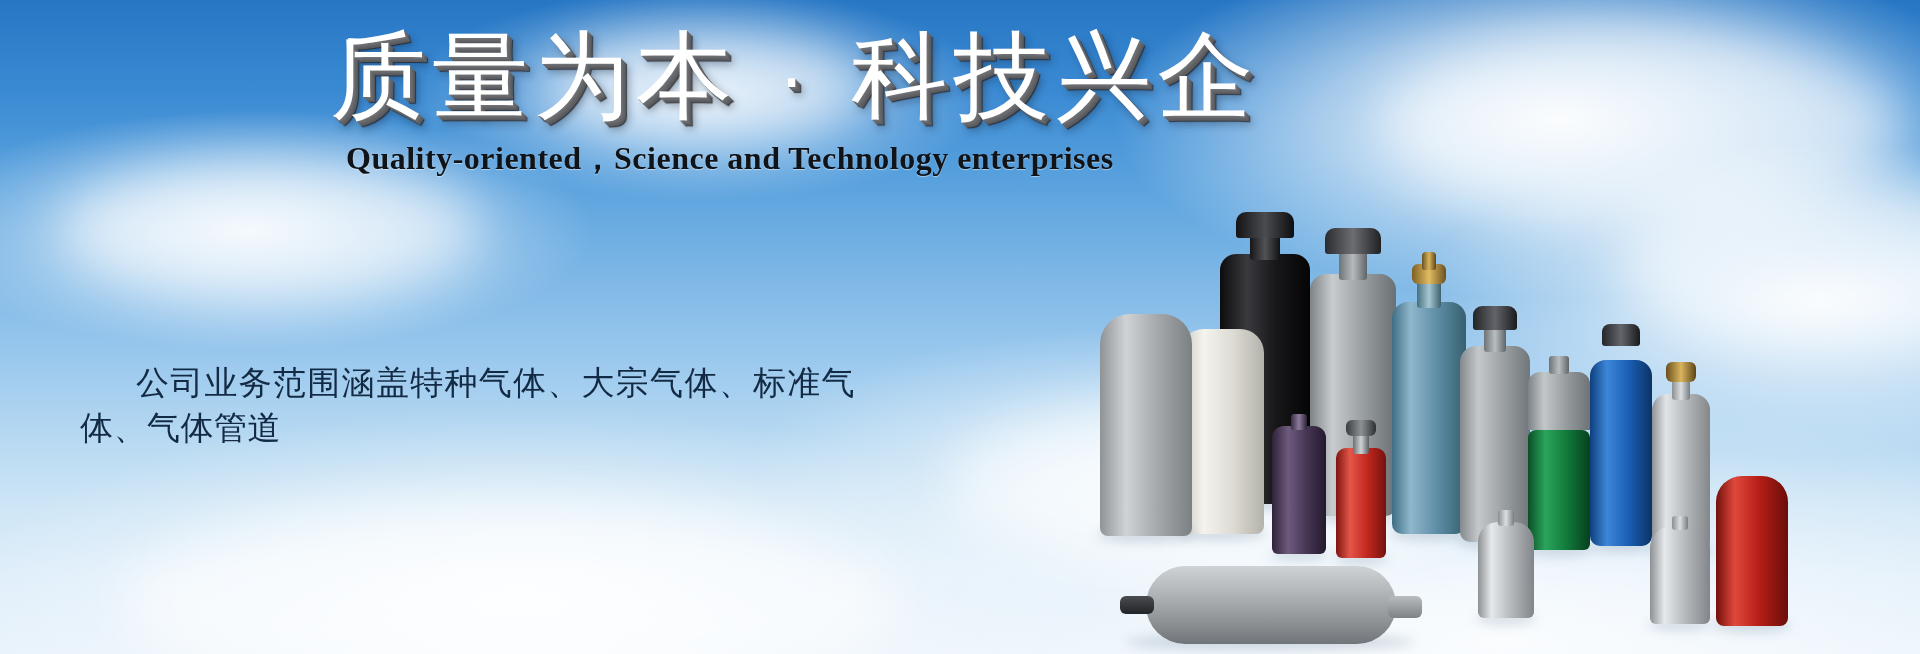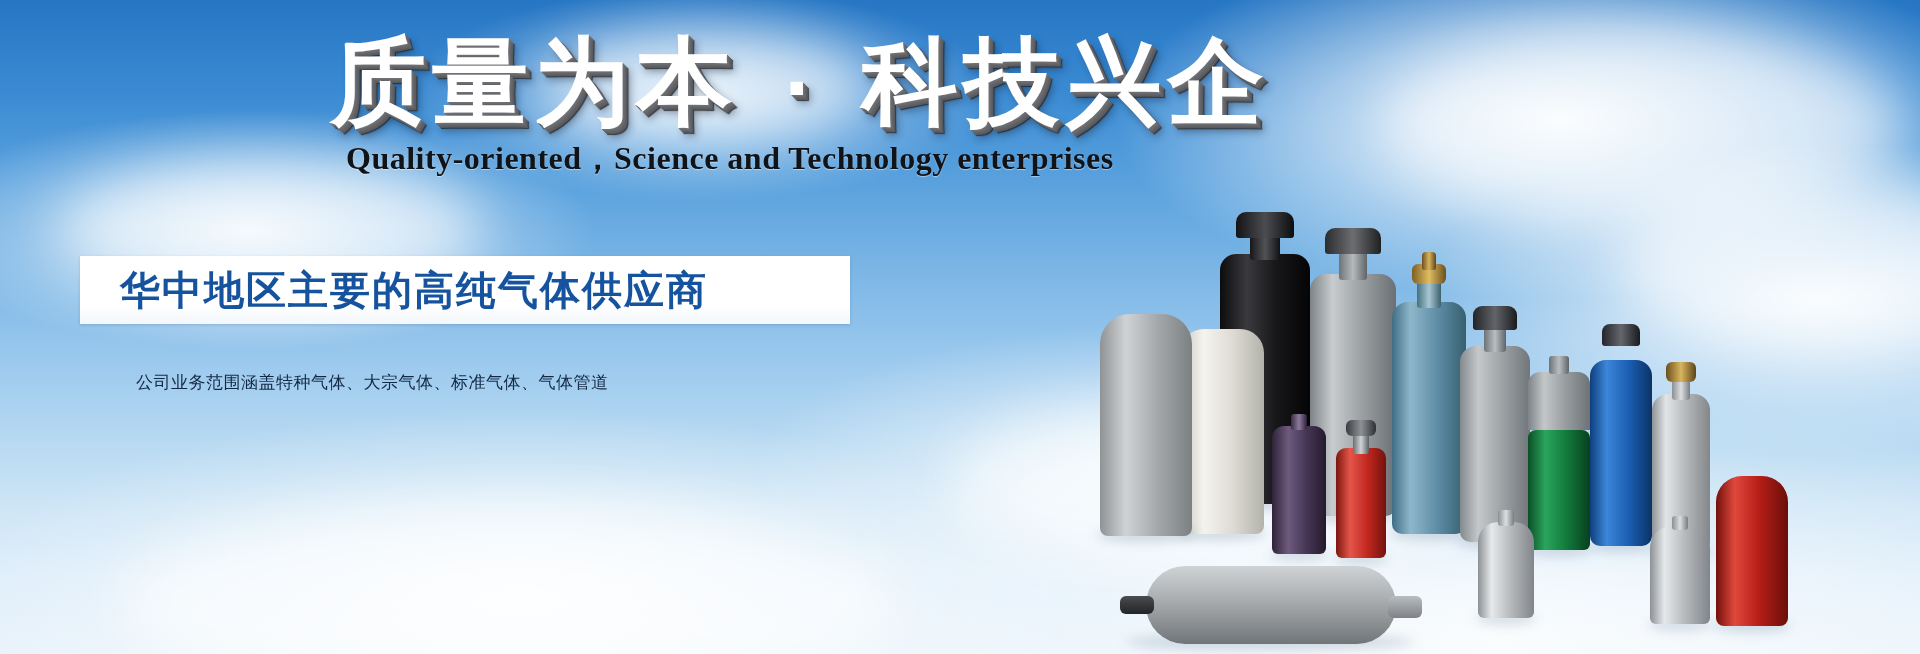--- a/index.html
+++ b/index.html
@@ -20,23 +20,23 @@
       radial-gradient(ellipse 900px 300px at 1500px 640px, rgba(255,255,255,.8) 0%, rgba(255,255,255,.3) 45%, rgba(255,255,255,0) 80%),
       linear-gradient(180deg,
         #2676c4 0%, #3a8ad3 14%, #5aa2de 28%,
         #7db7e6 42%, #9dcaee 56%, #b9daf2 68%,
         #cfe6f6 78%, #dfeefa 88%, #e9f3fb 100%);
   }
   .cloudwisp{position:absolute;border-radius:50%;background:rgba(255,255,255,.55);filter:blur(26px);pointer-events:none;}
 
   
   #headline{
-    position:absolute;left:330px;top:28px;width:940px;
+    position:absolute;left:330px;top:22px;width:940px;
     font-family:"DejaVu Sans", sans-serif;
-    font-weight:bold;font-size:96px;line-height:108px;
+    font-weight:normal;font-size:96px;line-height:108px;
     color:#ffffff;letter-spacing:6px;white-space:nowrap;
     text-shadow:
       1px 1px 0 #6f7074, 2px 2px 0 #6a6b6f, 3px 3px 0 #646569,
       4px 4px 0 #5e5f63, 5px 5px 0 #58595d, 6px 6px 1px rgba(40,40,44,.85),
       7px 8px 9px rgba(20,30,50,.45);
   }
   #headline .dot{font-size:70px;vertical-align:middle;padding:0 6px;}
   #subhead{
     position:absolute;left:346px;top:136px;width:900px;
     font-family:Liberation Serif, serif;
@@ -55,21 +55,21 @@
   #whitebar .txt{
     margin-left:40px;
     font-family:"DejaVu Sans",sans-serif;font-weight:bold;
     font-size:40px;letter-spacing:2px;color:#16539f;white-space:nowrap;
   }
 
   
   #para{
     position:absolute;left:80px;top:360px;width:775px;
     font-family:"DejaVu Serif","Liberation Serif",serif;
-    font-size:17px;line-height:45px;color:#132a44;
+    font-size:33px;line-height:45px;color:#132a44;
     letter-spacing:.5px;text-align:justify;
   }
   #para p{margin:0;}
   #para .indent{text-indent:56px;}
 
   
   #cyl-wrap{position:absolute;right:0;top:150px;width:760px;height:504px;}
   .cyl{position:absolute;bottom:0;}
   .body{position:absolute;bottom:0;left:0;border-radius:16px 16px 10px 10px;}
   .neck{position:absolute;left:50%;transform:translateX(-50%);border-radius:3px;}
@@ -91,23 +91,20 @@
   <div class="cloudwisp" style="left:120px;top:500px;width:780px;height:200px;"></div>
 
   <div id="headline">
     <span>质量为本</span>
     <span class="dot">·</span>
     <span>科技兴企</span>
   </div>
 
   <div id="subhead">Quality-oriented，Science and Technology enterprises</div>
 
-  <div id="whitebar">
-    <span class="txt">华中地区主要的高纯气体供应商</span>
-  </div>
 
   <div id="para">
     <p class="indent">公司业务范围涵盖特种气体、大宗气体、标准气体、气体管道</p>
   </div>
 
   <div id="cyl-wrap">
 
     <div class="cyl" style="left:60px;bottom:150px;width:90px;height:290px;">
       <div class="shadowbase" style="width:96px;height:16px;"></div>
       <div class="body" style="width:90px;height:250px;background:linear-gradient(90deg,#0c0c0d 0%,#3a3a3e 30%,#17171a 62%,#050506 100%);"></div>

